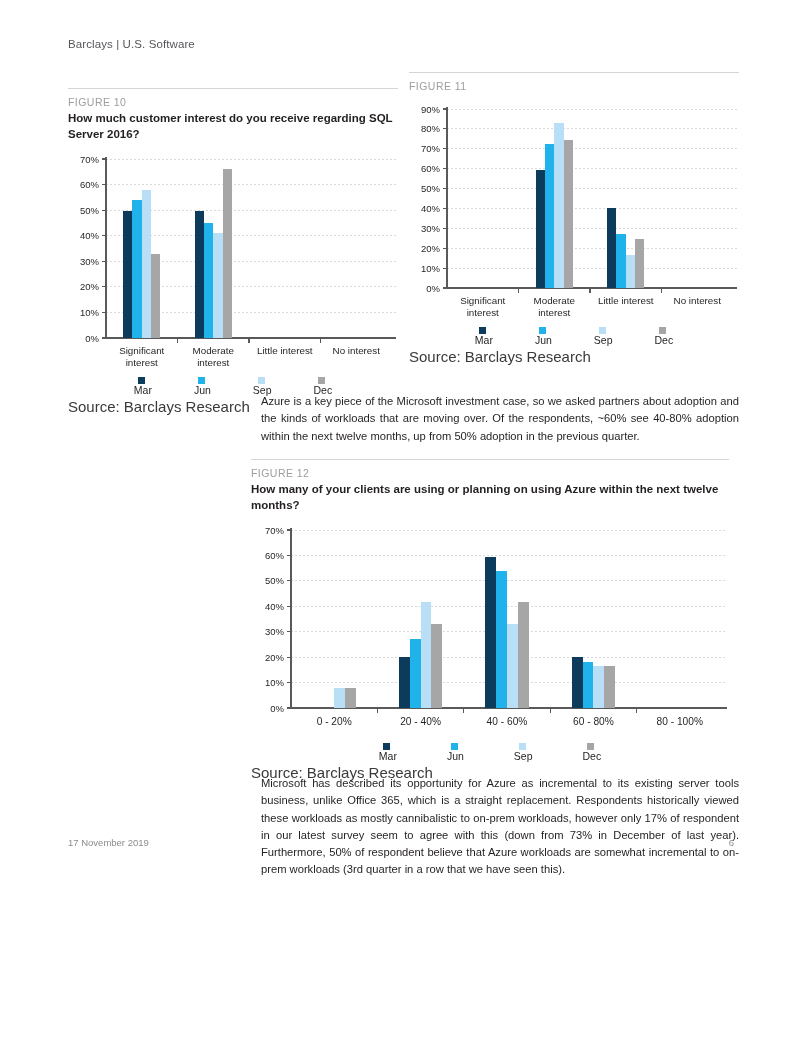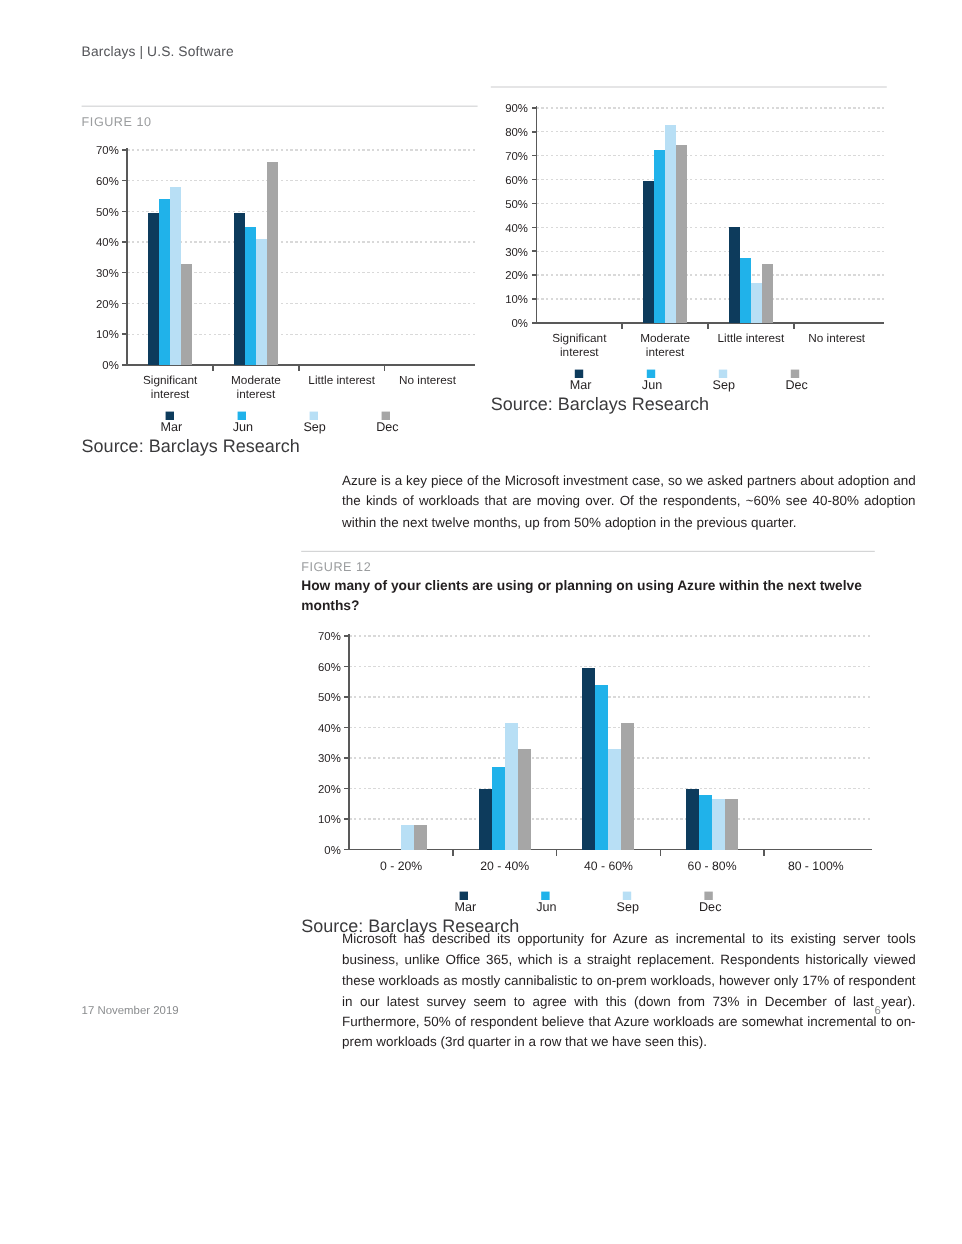--- a/index.html
+++ b/index.html
@@ -104,33 +104,33 @@
   }
 
   
   .para {
     position: absolute;
     font-size: 11.2px;
     line-height: 17.3px;
     color: #231f20;
     text-align: justify;
     text-justify: inter-word;
-    margin-left: 24px;
   }
 </style>
 </head>
 <body>
 
 <div class="page">
 
   <div class="running-head">Barclays | U.S. Software</div>
 
   <div class="figure" style="left:68px; top:88px; width:330px;">
     <div class="fig-rule"></div>
     <div class="fig-kicker">FIGURE 10</div>
+    <div class="fig-title">How much customer interest do you receive regarding SQL Server 2016?</div>
     <div class="chart">
       <svg class="chart-svg" id="svg-figure10" width="330" height="225">
           <line x1="38" x2="328" y1="161.42857142857144" y2="161.42857142857144" stroke="#d9d9d9" stroke-width="1" stroke-dasharray="2,2" shape-rendering="crispEdges"></line>
           <line x1="38" x2="328" y1="135.85714285714286" y2="135.85714285714286" stroke="#d9d9d9" stroke-width="1" stroke-dasharray="2,2" shape-rendering="crispEdges"></line>
           <line x1="38" x2="328" y1="110.28571428571429" y2="110.28571428571429" stroke="#d9d9d9" stroke-width="1" stroke-dasharray="2,2" shape-rendering="crispEdges"></line>
           <line x1="38" x2="328" y1="84.71428571428572" y2="84.71428571428572" stroke="#d9d9d9" stroke-width="1" stroke-dasharray="2,2" shape-rendering="crispEdges"></line>
           <line x1="38" x2="328" y1="59.14285714285714" y2="59.14285714285714" stroke="#d9d9d9" stroke-width="1" stroke-dasharray="2,2" shape-rendering="crispEdges"></line>
           <line x1="38" x2="328" y1="33.571428571428584" y2="33.571428571428584" stroke="#d9d9d9" stroke-width="1" stroke-dasharray="2,2" shape-rendering="crispEdges"></line>
           <line x1="38" x2="328" y1="8" y2="8" stroke="#d9d9d9" stroke-width="1" stroke-dasharray="2,2" shape-rendering="crispEdges"></line>
           <line x1="38" x2="38" y1="6" y2="187" stroke="#595959" stroke-width="1.2" shape-rendering="crispEdges"></line>
@@ -186,20 +186,21 @@
             <span class="legend-swatch" style="background: rgb(166, 166, 166);"></span>
             <span>Dec</span>
           </div>
         </div>
     </div>
     <div class="fig-source">Source: Barclays Research</div>
   </div>
 
   <div class="figure" style="left:409px; top:72px; width:330px;">
     <div class="fig-rule"></div>
+    <div class="fig-kicker">FIGURE 11</div>
     <div class="chart">
       <svg class="chart-svg" id="svg-figure11" width="330" height="225">
           <line x1="38" x2="328" y1="167.11111111111111" y2="167.11111111111111" stroke="#d9d9d9" stroke-width="1" stroke-dasharray="2,2" shape-rendering="crispEdges"></line>
           <line x1="38" x2="328" y1="147.22222222222223" y2="147.22222222222223" stroke="#d9d9d9" stroke-width="1" stroke-dasharray="2,2" shape-rendering="crispEdges"></line>
           <line x1="38" x2="328" y1="127.33333333333334" y2="127.33333333333334" stroke="#d9d9d9" stroke-width="1" stroke-dasharray="2,2" shape-rendering="crispEdges"></line>
           <line x1="38" x2="328" y1="107.44444444444444" y2="107.44444444444444" stroke="#d9d9d9" stroke-width="1" stroke-dasharray="2,2" shape-rendering="crispEdges"></line>
           <line x1="38" x2="328" y1="87.55555555555556" y2="87.55555555555556" stroke="#d9d9d9" stroke-width="1" stroke-dasharray="2,2" shape-rendering="crispEdges"></line>
           <line x1="38" x2="328" y1="67.66666666666667" y2="67.66666666666667" stroke="#d9d9d9" stroke-width="1" stroke-dasharray="2,2" shape-rendering="crispEdges"></line>
           <line x1="38" x2="328" y1="47.77777777777777" y2="47.77777777777777" stroke="#d9d9d9" stroke-width="1" stroke-dasharray="2,2" shape-rendering="crispEdges"></line>
           <line x1="38" x2="328" y1="27.888888888888886" y2="27.888888888888886" stroke="#d9d9d9" stroke-width="1" stroke-dasharray="2,2" shape-rendering="crispEdges"></line>

